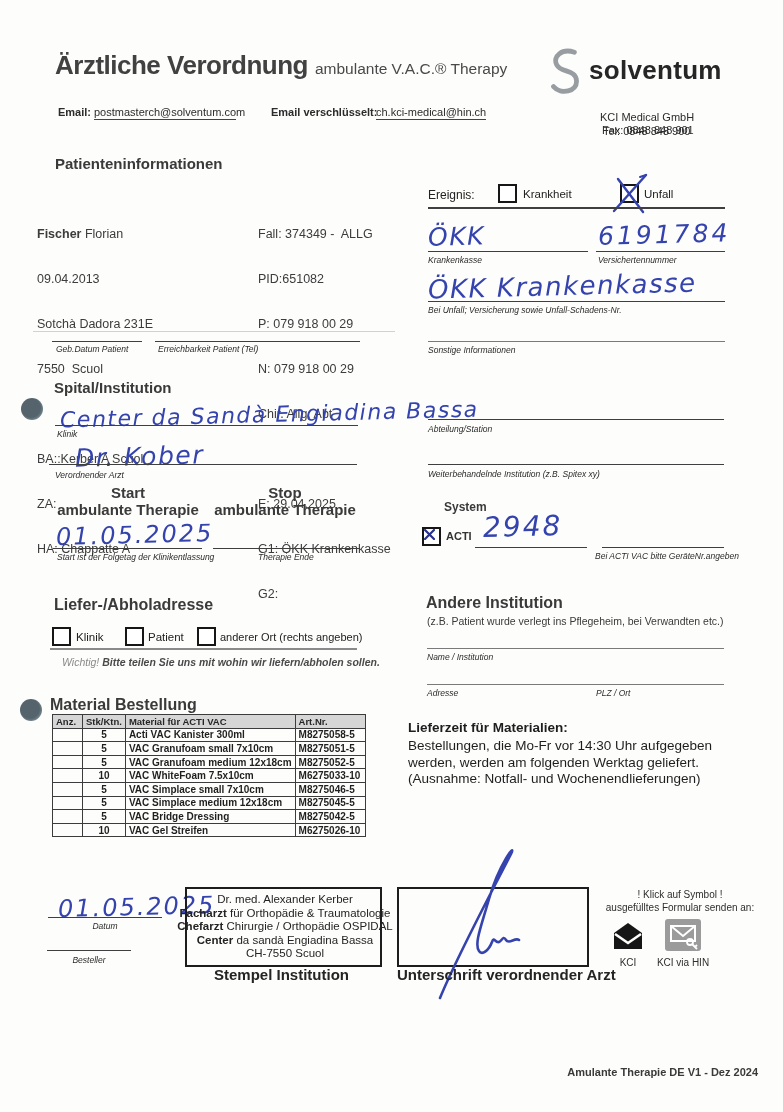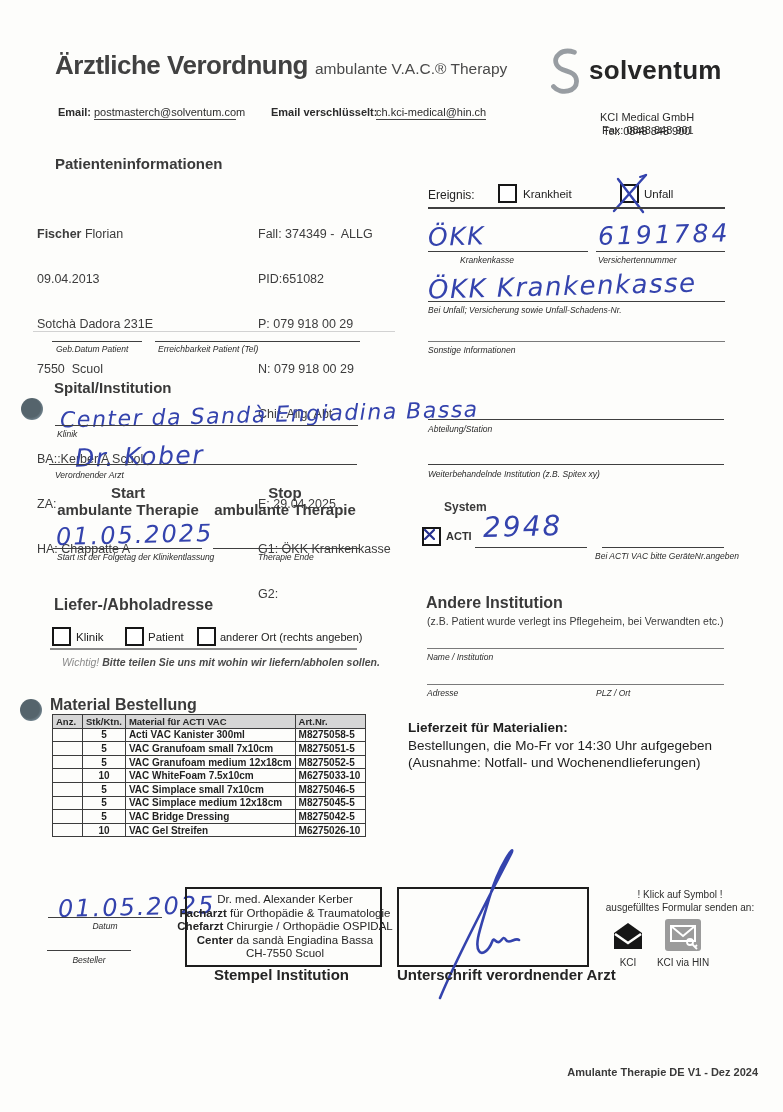--- a/index.html
+++ b/index.html
@@ -93,21 +93,21 @@
   <svg class="abs" style="left:609px;top:172px;" width="42" height="42" viewBox="0 0 42 42">
     <path d="M5,39 L37,3" stroke="#3443ad" stroke-width="2.4" stroke-linecap="round" fill="none"></path>
     <path d="M9,7 L34,40" stroke="#3443ad" stroke-width="2.4" stroke-linecap="round" fill="none"></path>
     <path d="M37,3 L31,5" stroke="#3443ad" stroke-width="2" stroke-linecap="round" fill="none"></path>
   </svg>
   <div class="cblab" style="left:644px;top:188px;">Unfall</div>
   <div class="line" style="left:428px;top:207px;width:297px;height:1.6px;"></div>
 
   <div class="hand" style="left:428px;top:222px;font-size:25px;">ÖKK</div>
   <div class="line" style="left:428px;top:251px;width:160px;"></div>
-  <div class="lab" style="left:428px;top:255px;margin-left:32px;">Krankenkasse</div>
+  <div class="lab" style="left:428px;top:255px;">Krankenkasse</div>
 
   <div class="hand" style="left:598px;top:220px;font-size:25px;letter-spacing:3px;">6191784</div>
   <div class="line" style="left:596px;top:251px;width:129px;"></div>
   <div class="lab" style="left:598px;top:255px;">Versichertennummer</div>
 
   <div class="hand" style="left:428px;top:271px;font-size:26px;">ÖKK Krankenkasse</div>
   <div class="line" style="left:428px;top:301px;width:297px;"></div>
   <div class="lab" style="left:428px;top:305px;">Bei Unfall; Versicherung sowie Unfall-Schadens-Nr.</div>
 
   <div class="thin" style="left:428px;top:341px;width:297px;"></div>
@@ -234,20 +234,21 @@
           <td class="c-stk">10</td>
           <td>VAC Gel Streifen</td>
           <td>M6275026-10</td>
         </tr>
   </tbody>
     </table>
 
   <div class="abs" style="left:408px;top:720px;font-size:13.5px;font-weight:bold;color:#1e1e1e;white-space:nowrap;">Lieferzeit für Materialien:</div>
   <div class="abs" style="left:408px;top:738px;font-size:13.5px;line-height:16.5px;color:#1e1e1e;white-space:nowrap;">
     <div>Bestellungen, die Mo-Fr vor 14:30 Uhr aufgegeben</div>
+    <div>werden, werden am folgenden Werktag geliefert.</div>
     <div>(Ausnahme: Notfall- und Wochenendlieferungen)</div>
   </div>
 
   <div class="hand" style="left:58px;top:893px;font-size:24px;letter-spacing:2px;">01.05.2025</div>
   <div class="line" style="left:48px;top:917px;width:114px;"></div>
   <div class="lab" style="left:48px;top:921px;width:114px;text-align:center;">Datum</div>
   <div class="line" style="left:47px;top:950px;width:84px;"></div>
   <div class="lab" style="left:47px;top:955px;width:84px;text-align:center;">Besteller</div>
 
   <div class="stampbox"></div>

